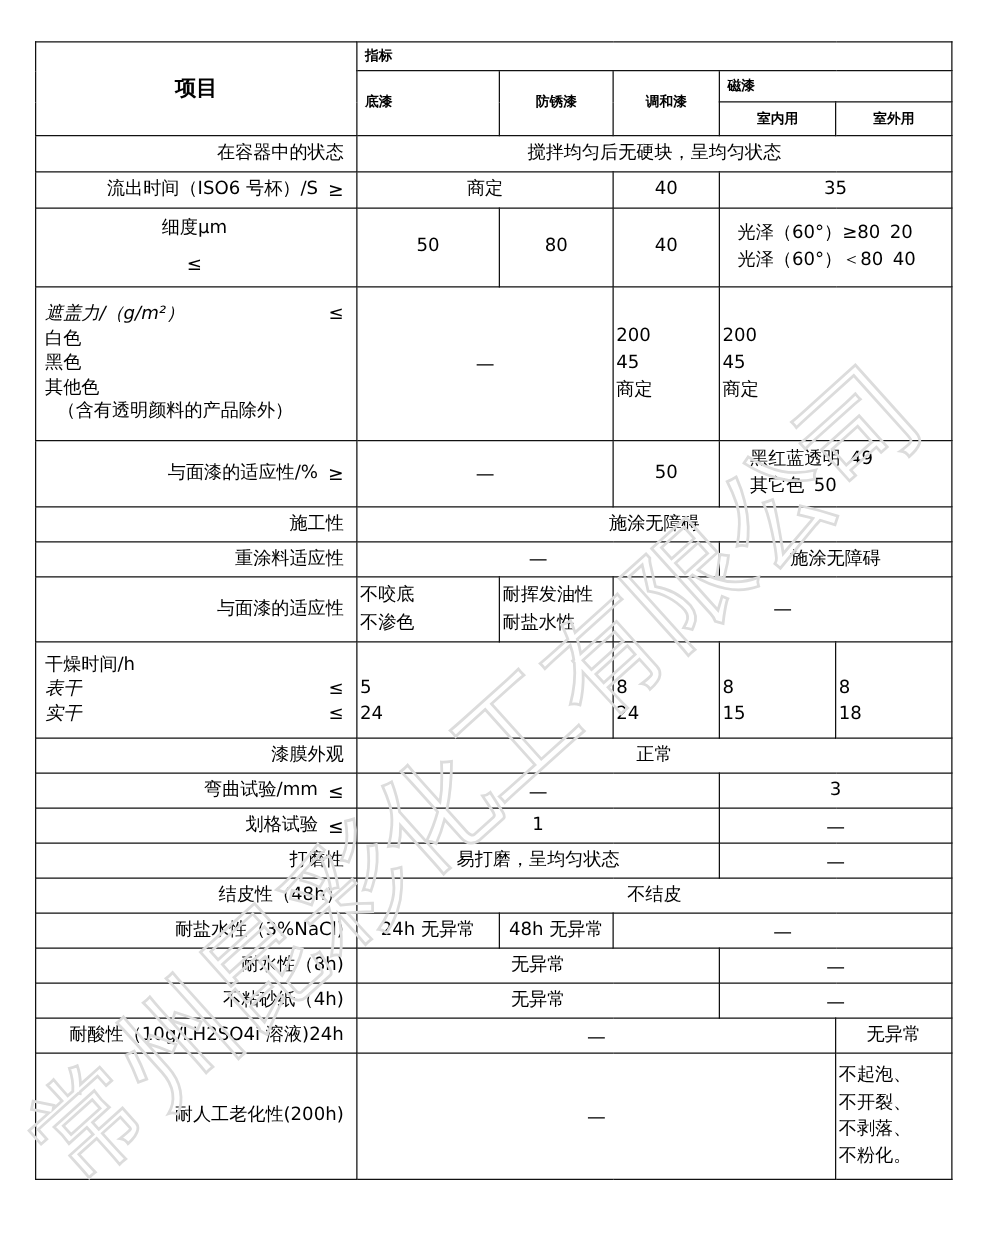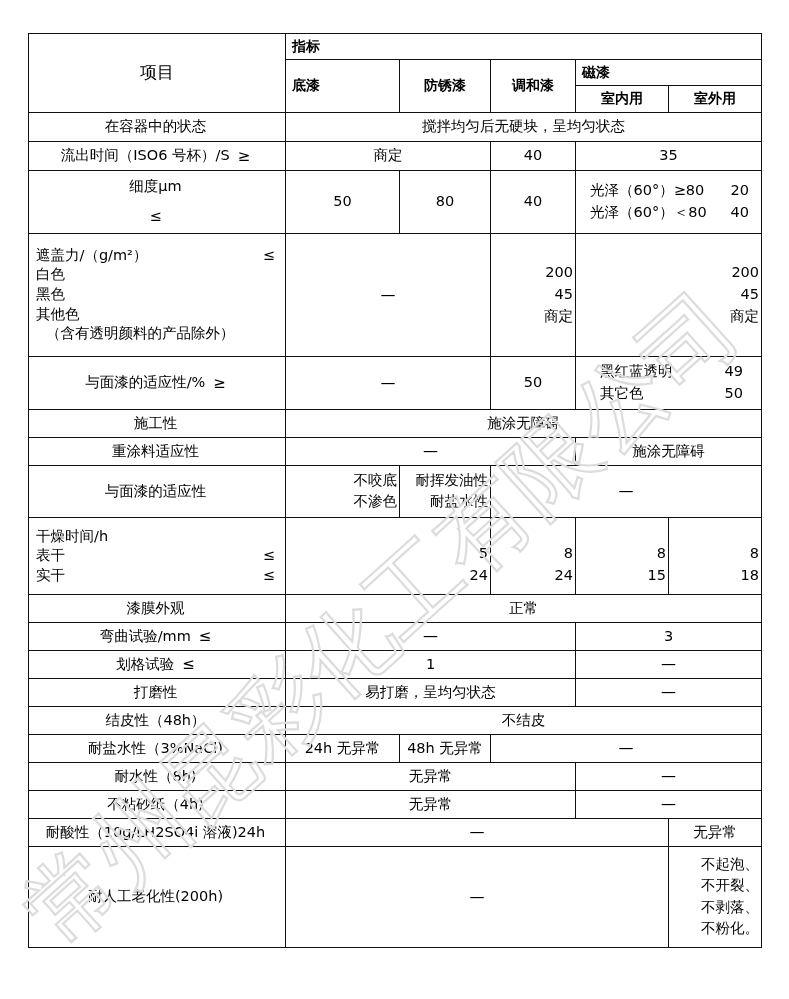--- a/index.html
+++ b/index.html
@@ -33,35 +33,35 @@
     vertical-align:middle;
     font-size:14.5px;
     line-height:1.35;
     background:transparent;
   }
   .ob{border-width:2px;}
   
   .pad{padding:3px 6px;}
   .c{text-align:center;}
   .l{text-align:left;}
-  .big{font-size:17px;font-weight:normal;}
-  .hdr{font-size:14px;font-weight:bold;}
+  .big{font-size:17px;font-weight:bold;}
+  .hdr{font-size:11px;font-weight:bold;}
 
   
-  .itemrow{display:flex;align-items:center;justify-content:center;padding:3px 10px 3px 7px;}
+  .itemrow{display:flex;align-items:center;justify-content:flex-end;padding:3px 10px 3px 7px;}
   .itemrow .txt{text-align:left;}
   .itemrow .sym{font-size:15px;padding-left:8px;}
   .itemblock{padding:4px 10px 4px 7px;}
-  .itemblock .line{display:flex;justify-content:space-between;align-items:flex-start;}
+  .itemblock .line{display:flex;justify-content:space-between;align-items:flex-start;font-style:italic;}
   .itemblock .line .sym{padding-left:10px;}
-  .kv{display:flex;justify-content:space-between;padding:1px 12px 1px 14px;}
+  .kv{display:flex;padding:1px 12px 1px 14px;}
   .kv .k{text-align:left;}
   .kv .v{text-align:right;min-width:26px;}
   .dash{font-size:15px;}
-  .centerblock{text-align:right;padding:4px 2px;}
+  .centerblock{text-align:left;padding:4px 2px;}
   .centerblock div{padding:1px 0;}
 </style>
 </head>
 <body>
 
 <svg id="wm" viewBox="0 0 789 999" xmlns="http://www.w3.org/2000/svg" aria-hidden="true">
   <g fill="none" stroke="#d9d9d9" stroke-width="2.2" font-family="DejaVu Sans, sans-serif">
     <text x="60" y="950" transform="rotate(-42 60 950)" font-size="92" stroke="#dcdcdc" fill="none">常州昆彩化工有限公司</text>
   </g>
 </svg>

